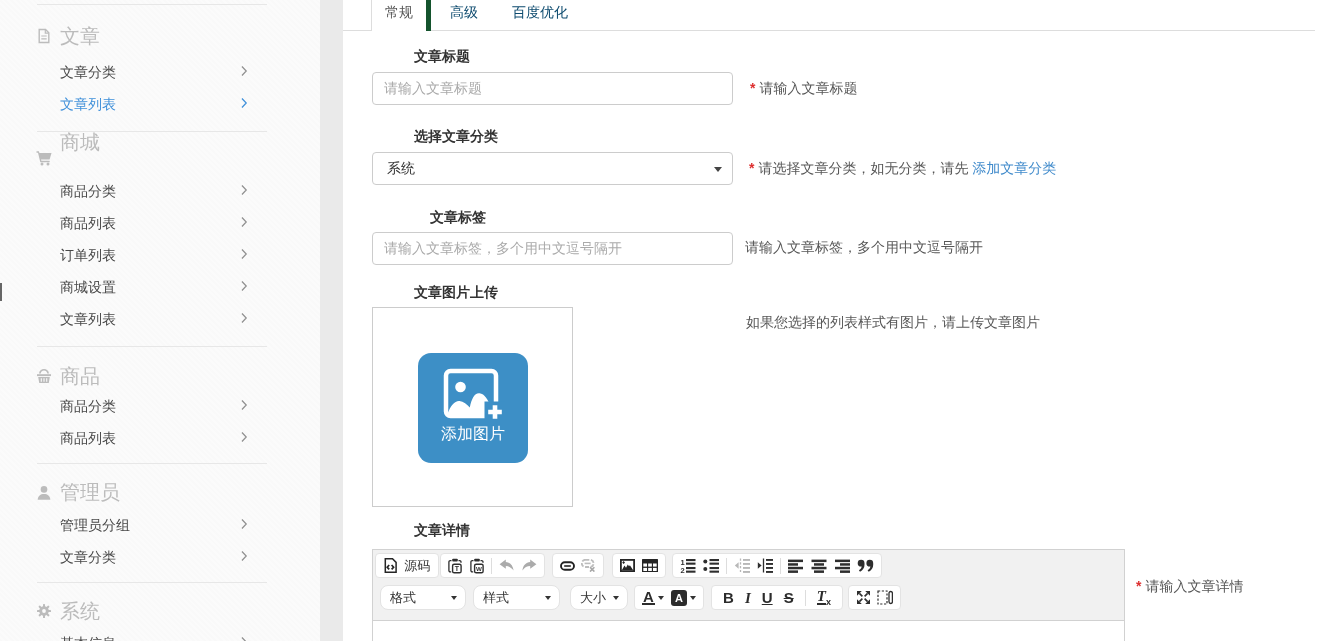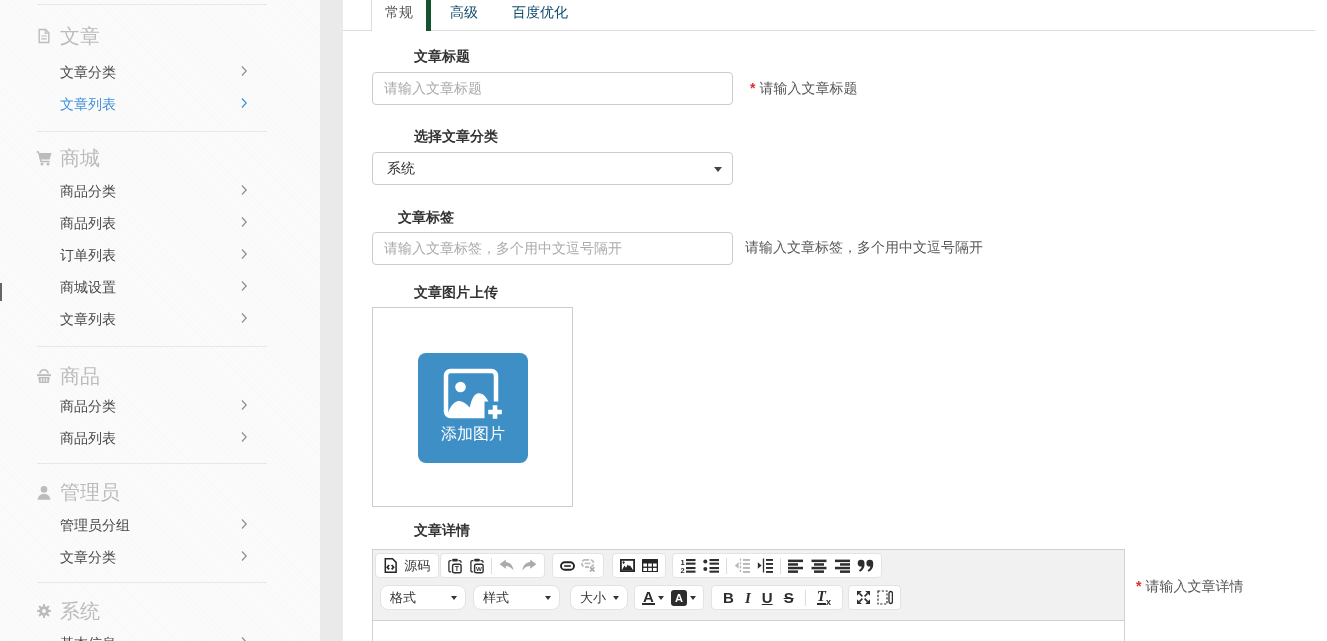--- a/index.html
+++ b/index.html
@@ -31,21 +31,21 @@
   border:1px solid #ccc; border-radius:4px; font-size:14px; line-height:31px; color:#aaa; padding-left:11px; }
 .msg { position:absolute; font-size:14px; line-height:20px; color:#575757; white-space:nowrap; }
 .star { color:#dd2f2f; font-weight:bold; margin-right:4px; }
 .blink { color:#3f8acb; text-decoration:none; }
 #sel { position:absolute; left:372px; top:152px; width:361px; height:33px; background:#fff;
   border:1px solid #ccc; border-radius:4px; font-size:14px; line-height:31px; color:#333; padding-left:14px; }
 #sel .car { position:absolute; right:10px; top:14px; width:0; height:0;
   border-left:4px solid transparent; border-right:4px solid transparent; border-top:5px solid #444; }
 
 #upbox { position:absolute; left:372px; top:307px; width:201px; height:200px; background:#fff; border:1px solid #ccc; }
-#upbtn { position:absolute; left:418px; top:353px; width:110px; height:110px; background:#3d8fc6; border-radius:8px; }
+#upbtn { position:absolute; left:418px; top:353px; width:110px; height:110px; background:#3d8fc6; border-radius:13px; }
 #upbtn .txt { position:absolute; left:0; top:71px; width:100%; text-align:center; font-size:16px; color:#fff; line-height:20px; }
 #upbtn svg { position:absolute; left:23px; top:14px; }
 
 #editor { position:absolute; left:372px; top:549px; width:753px; height:92px;
   border:1px solid #d1d1d1; background:#f1f1f1; }
 #edbody { position:absolute; left:0px; top:70px; width:751px; height:21px; background:#fff; border-top:1px solid #d1d1d1; }
 .tg { position:absolute; height:25px; background:#fff; border:1px solid #e3e3e3; border-radius:4px;
   display:flex; align-items:center; justify-content:space-evenly; }
 .tsep { width:1px; height:16px; background:#ddd; }
 .combo { position:absolute; height:25px; background:#fff; border:1px solid #e3e3e3; border-radius:8px;
@@ -75,21 +75,21 @@
   <div class="item act" style="top:94px">文章列表</div>
   <svg class="arr" style="top:97px" viewBox="0 0 9 13">
       <path d="M2.2 1.5L7 6.5 2.2 11.5" fill="none" stroke="#3f90da" stroke-width="1.4"></path>
     </svg>
   <div class="shr" style="top:131px"></div>
   <svg class="sic" style="top:150px" viewBox="0 0 16 16" fill="#bcbcbc">
       <path d="M0.5 1.2h2.4l0.5 1.8h12.1l-1.9 6.5H5l0.4 1.3h8.3v1.5H4.3L2 2.7H0.5z"></path>
       <circle cx="6" cy="14" r="1.5"></circle>
       <circle cx="12" cy="14" r="1.5"></circle>
     </svg>
-  <div class="sec" style="top:148px">商城</div>
+  <div class="sec" style="top:132px">商城</div>
   <div class="item" style="top:181px">商品分类</div>
   <svg class="arr" style="top:184px" viewBox="0 0 9 13">
       <path d="M2.2 1.5L7 6.5 2.2 11.5" fill="none" stroke="#909090" stroke-width="1.4"></path>
     </svg>
   <div class="item" style="top:213px">商品列表</div>
   <svg class="arr" style="top:216px" viewBox="0 0 9 13">
       <path d="M2.2 1.5L7 6.5 2.2 11.5" fill="none" stroke="#909090" stroke-width="1.4"></path>
     </svg>
   <div class="item" style="top:245px">订单列表</div>
   <svg class="arr" style="top:248px" viewBox="0 0 9 13">
@@ -159,26 +159,28 @@
     </div>
   <div class="tab" style="left:450px">高级</div>
   <div class="tab" style="left:512px">百度优化</div>
 
   <div class="lbl" style="left:372px;top:48px">文章标题</div>
   <div class="inp" style="top:72px">请输入文章标题</div>
   <div class="msg" style="left:750px;top:78px"><span class="star">*</span>请输入文章标题</div>
 
   <div class="lbl" style="left:372px;top:128px">选择文章分类</div>
   <div id="sel">系统<span class="car"></span></div>
-
-  <div class="lbl" style="left:356px;top:209px">文章标签</div>
+  <div class="msg" style="left:749px;top:158px"><span class="star">*</span>请选择文章分类，如无分类，请先 <span class="blink">添加文章分类</span></div>
+
+  <div class="lbl" style="left:388px;top:209px">文章标签</div>
   <div class="inp" style="top:232px">请输入文章标签，多个用中文逗号隔开</div>
   <div class="msg" style="left:745px;top:237px">请输入文章标签，多个用中文逗号隔开</div>
 
   <div class="lbl" style="left:372px;top:284px">文章图片上传</div>
+  <div class="msg" style="left:746px;top:312px">如果您选择的列表样式有图片，请上传文章图片</div>
   <div id="upbox"></div>
   <div id="upbtn">
     <svg width="64" height="54" viewBox="0 0 64 54">
       <rect x="5" y="4" width="50" height="45" rx="4.5" fill="none" stroke="#fff" stroke-width="4.5"></rect>
       <circle cx="19.5" cy="20" r="5.3" fill="#fff"></circle>
       <path d="M6.5 47 C9.5 38.5 14 33.5 18.5 34 C22.5 34.4 26 37.5 28.8 40.5 C30.5 32 33.5 25.8 38.5 26.3 C43.5 26.8 47.5 33 49.5 40 L49.5 47 Z" fill="#fff"></path>
       <rect x="43.5" y="34.5" width="20.5" height="19.5" fill="#3d8fc6"></rect>
       <path d="M51.7 38.2 h4.6 v4.5 h4.5 v4.6 h-4.5 v4.5 h-4.6 v-4.5 h-4.5 v-4.6 h4.5 z" fill="#fff"></path>
     </svg>
     <div class="txt">添加图片</div>

